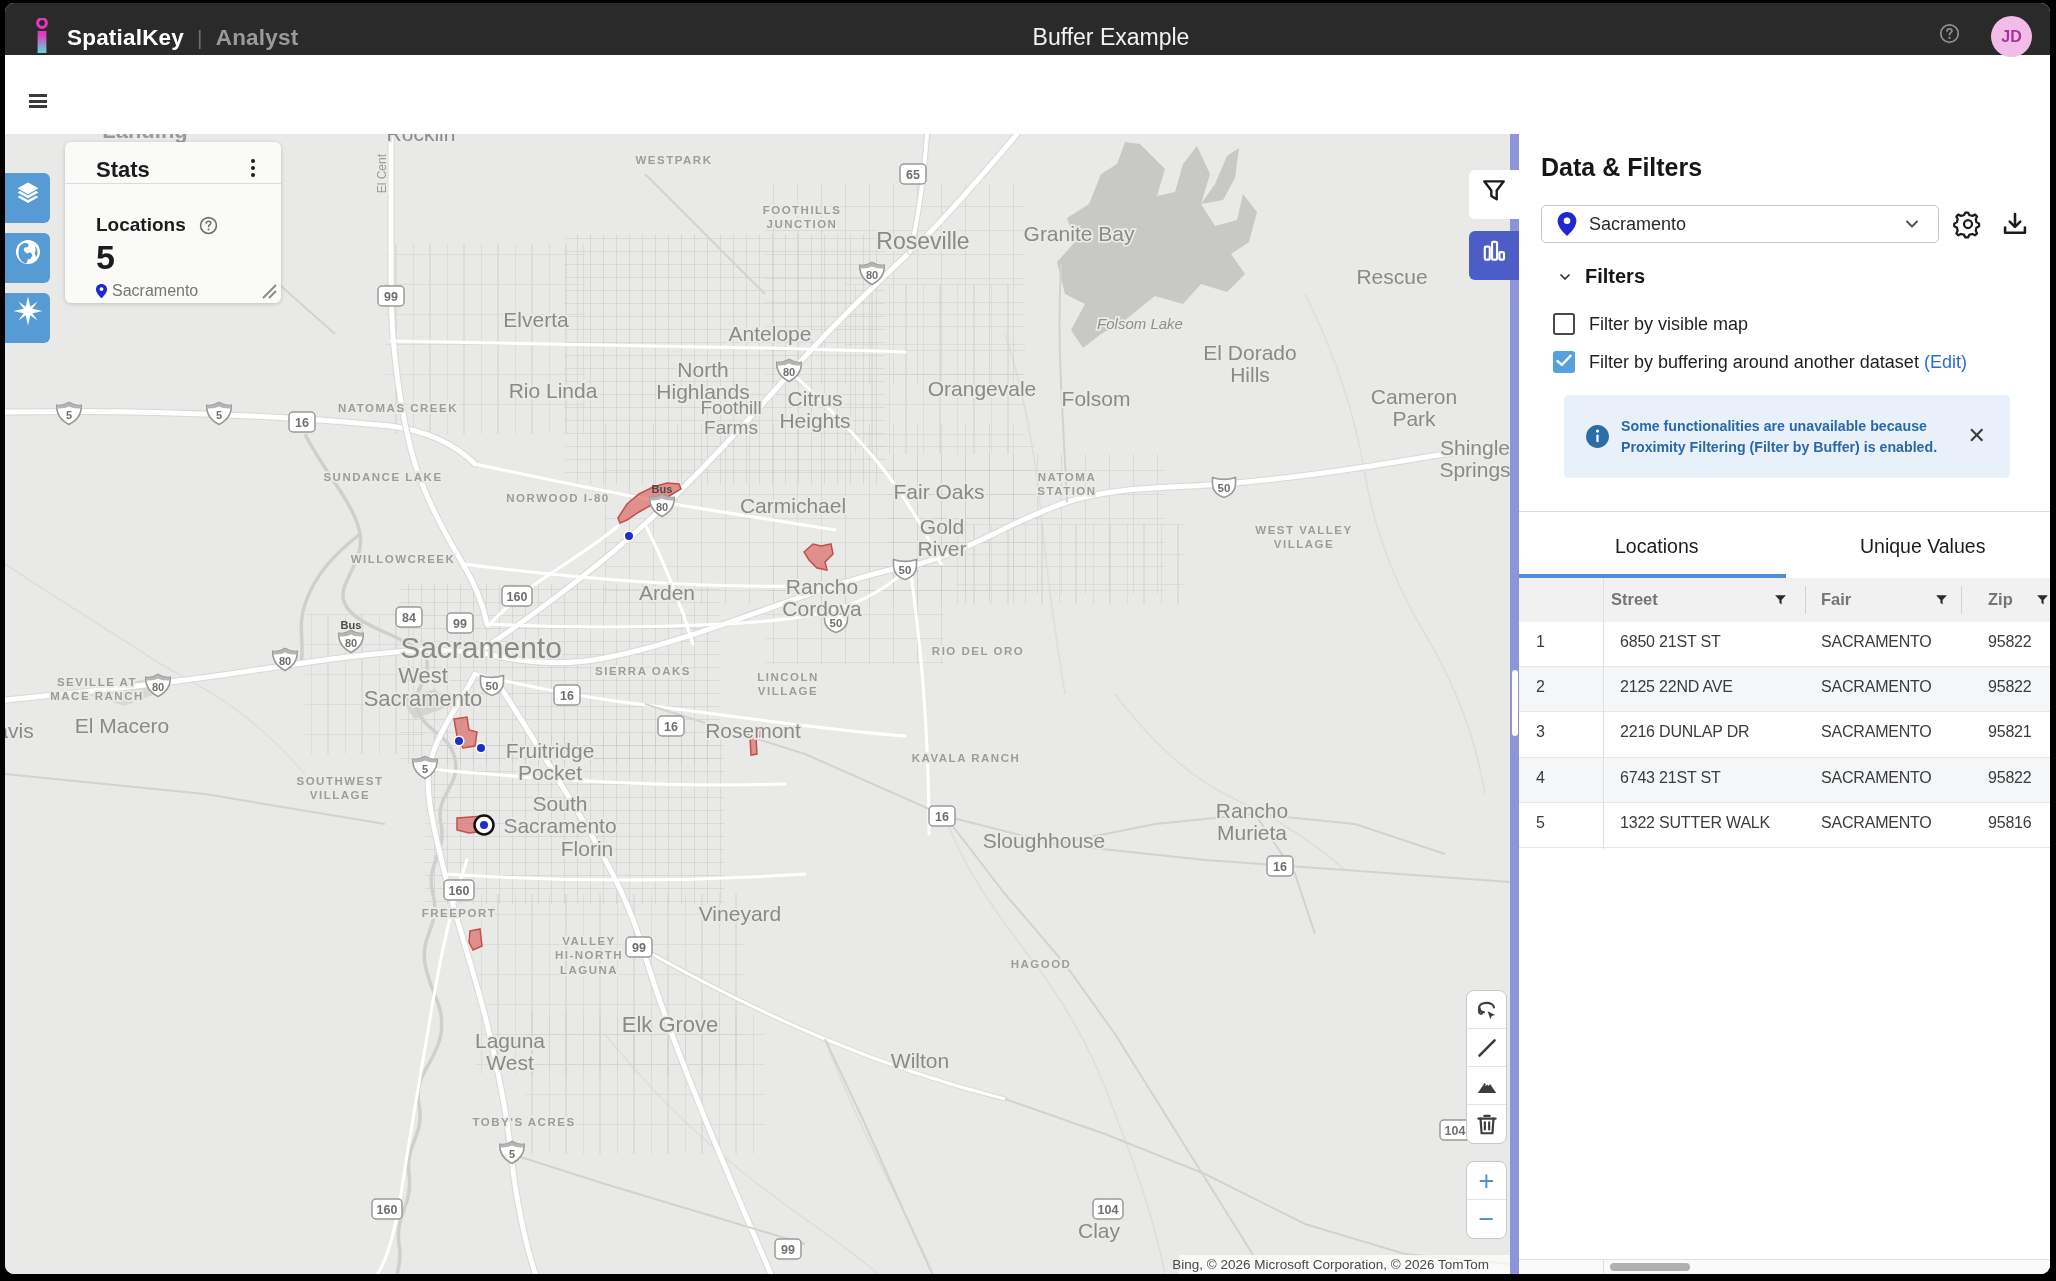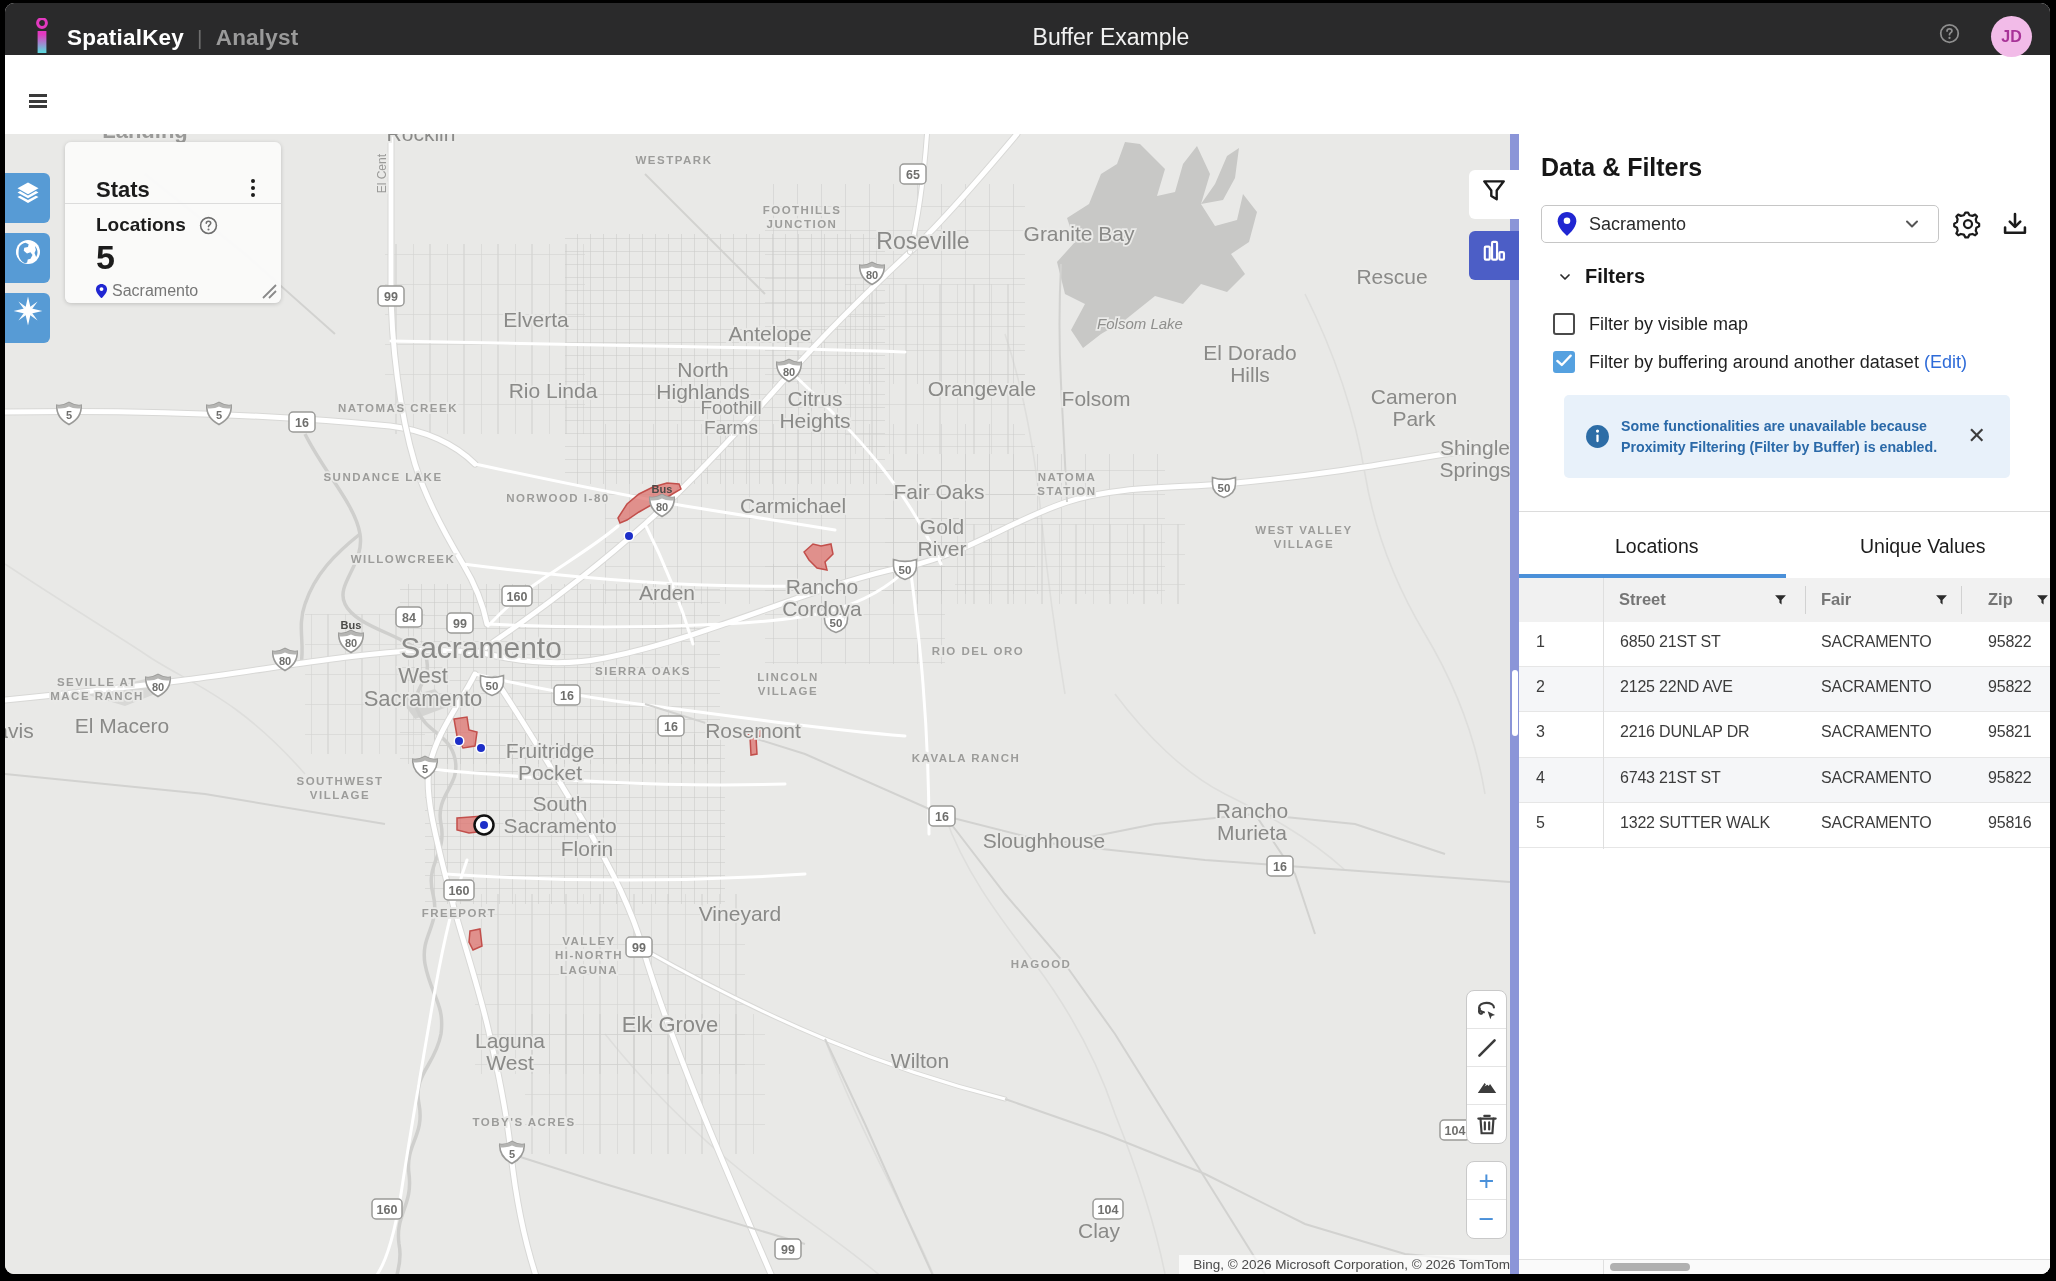--- a/index.html
+++ b/index.html
@@ -16,21 +16,21 @@
   .burger { position:absolute; left:24px; top:25px; width:18px; height:14px; border-top:3px solid #3a3a3a; border-bottom:3px solid #3a3a3a; }
   .burger:after { content:""; position:absolute; left:0; top:2.5px; width:18px; height:3px; background:#3a3a3a; }
   #main { position:absolute; left:0; top:131px; width:2045px; height:1140px; }
   #map { position:absolute; left:0; top:0; width:1505px; height:1140px; background:#e9e9e7; overflow:hidden; }
   #splitter { position:absolute; left:1505px; top:0; width:9px; height:1140px; background:#8b95d8; }
   .handle { position:absolute; left:1506.5px; top:536px; width:6px; height:66px; background:#fff; border-radius:3px; z-index:5; }
   #panel { position:absolute; left:1514px; top:0; width:531px; height:1140px; background:#fff; }
 
   
   #stats { position:absolute; left:60px; top:8px; width:216px; height:161px; background:rgba(250,250,250,0.96); border-radius:6px; box-shadow:0 1px 4px rgba(0,0,0,0.18); }
-  #stats .hd { position:relative; height:42px; border-bottom:1px solid #dcdcdc;margin-top:20px; }
+  #stats .hd { position:relative; height:42px; border-bottom:1px solid #dcdcdc; }
   #stats .hd .t { position:absolute; left:31px; top:15px; font-size:22px; font-weight:bold; color:#1c1c1c; }
   .kebab { position:absolute; right:26px; top:17px; width:4px; height:4px; background:#1c1c1c; border-radius:50%; box-shadow:0 7px 0 #1c1c1c, 0 14px 0 #1c1c1c; }
   #stats .lab { position:absolute; left:31px; top:72px; font-size:19px; font-weight:bold; color:#1c1c1c; }
   #stats .lab svg { vertical-align:-4px; margin-left:8px; }
   #stats .num { position:absolute; left:31px; top:96px; font-size:34px; font-weight:bold; color:#1c1c1c; }
   #stats .src { position:absolute; left:30px; top:140px; font-size:16px; color:#767676; }
   #stats .src svg { vertical-align:-3px; margin-right:4px; }
   .resz { position:absolute; right:4px; bottom:4px; width:15px; height:15px; }
 
   .railbtn { position:absolute; left:0; width:45px; height:50px; background:#579bd5; border-radius:0 6px 6px 0; text-align:center; line-height:58px; }
@@ -40,21 +40,21 @@
 
   #drawctl { position:absolute; left:1461px; top:856px; width:41px; height:154px; background:#fff; border:1.5px solid #c9c9c9; border-radius:8px; z-index:6; }
   #drawctl .cell { width:100%; height:25%; border-bottom:1px solid #e4e4e4; text-align:center; }
   #drawctl .cell:last-child { border-bottom:none; }
   #drawctl .cell svg { margin-top:6px; }
   #zoomctl { position:absolute; left:1461px; top:1027px; width:41px; height:78px; background:#fff; border:1.5px solid #c9c9c9; border-radius:8px; z-index:6; }
   #zoomctl .z { width:100%; height:50%; text-align:center; font-size:27px; color:#4a90d9; line-height:38px; }
   #zoomctl .z.p { border-bottom:1px solid #e4e4e4; }
 
   #attrib { position:absolute; left:1174px; bottom:0; width:331px; height:19px; background:rgba(255,255,255,0.7); z-index:4; }
-  #attrib span { position:absolute; right:0; top:2px; font-size:13.5px; color:#4a4a4a; white-space:nowrap; }
+  #attrib span { position:absolute; right:21px; top:2px; font-size:13.5px; color:#4a4a4a; white-space:nowrap; }
 
   
   .pttl { position:absolute; left:22px; top:19px; font-size:25px; font-weight:bold; color:#161616; }
   .selbox { position:absolute; left:22px; top:71px; width:398px; height:38px; border:1.5px solid #c6c6c6; border-radius:5px; background:#fff; }
   .selbox .pin { position:absolute; left:14px; top:5px; }
   .selbox .tx { position:absolute; left:47px; top:8px; font-size:18px; color:#2b2b2b; }
   .selbox .ch { position:absolute; right:16px; top:8px; }
   .gear { position:absolute; left:434px; top:75px; }
   .dl { position:absolute; left:482px; top:76px; }
   .filters { position:absolute; left:38px; top:131px; font-size:20px; font-weight:bold; color:#161616; }
@@ -510,21 +510,21 @@
               <circle cx="12" cy="6.8" r="1.5" fill="#ffffff"></circle>
             </svg></div>
         <div class="tx">Some functionalities are unavailable because<br>Proximity Filtering (Filter by Buffer) is enabled.</div>
         <div class="x">✕</div>
       </div>
       <div class="pdiv"></div>
       <div class="tab" style="left:96px">Locations</div>
       <div class="tab" style="left:341px">Unique Values</div>
       <div class="tabline"></div>
       <div class="thead">
-        <div class="htx" style="left:100px">Street</div>
+        <div class="htx" style="left:92px">Street</div>
           <div class="fn" style="left:255px"><svg width="13" height="13" viewBox="0 0 24 24" fill="#2b2b2b">
               <path d="M2 4 H22 L14 13 V21 L10 18 V13 Z"></path>
             </svg></div>
         <div class="vd" style="left:286px"></div>
         <div class="htx" style="left:302px">Fair</div>
           <div class="fn" style="left:416px"><svg width="13" height="13" viewBox="0 0 24 24" fill="#2b2b2b">
               <path d="M2 4 H22 L14 13 V21 L10 18 V13 Z"></path>
             </svg></div>
         <div class="vd" style="left:442px"></div>
         <div class="htx" style="left:469px">Zip</div>

